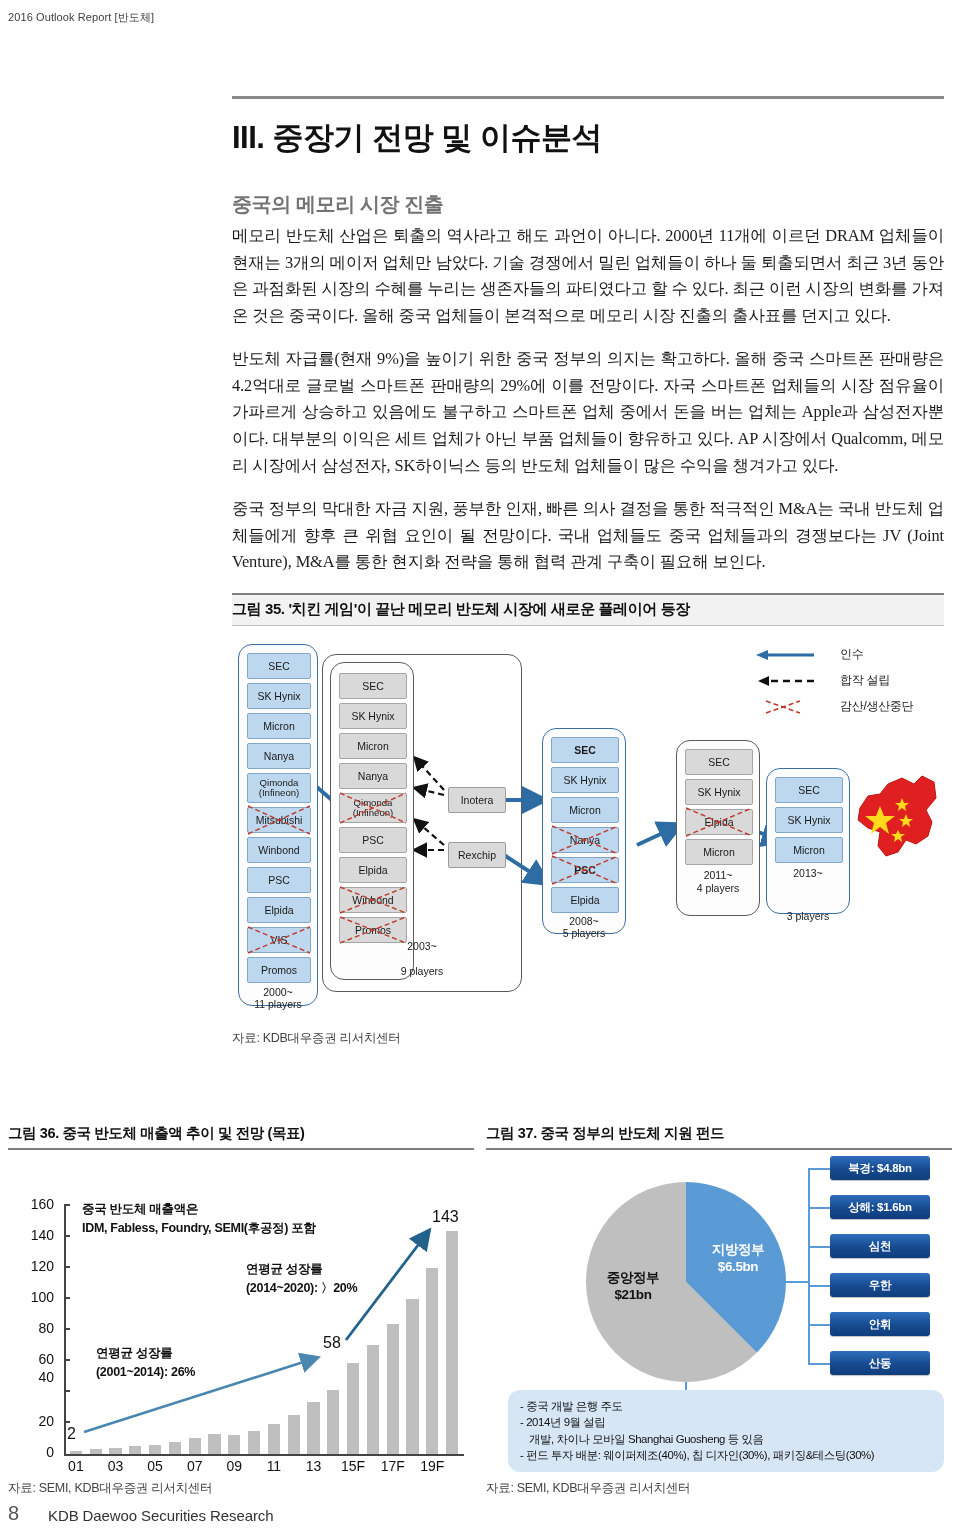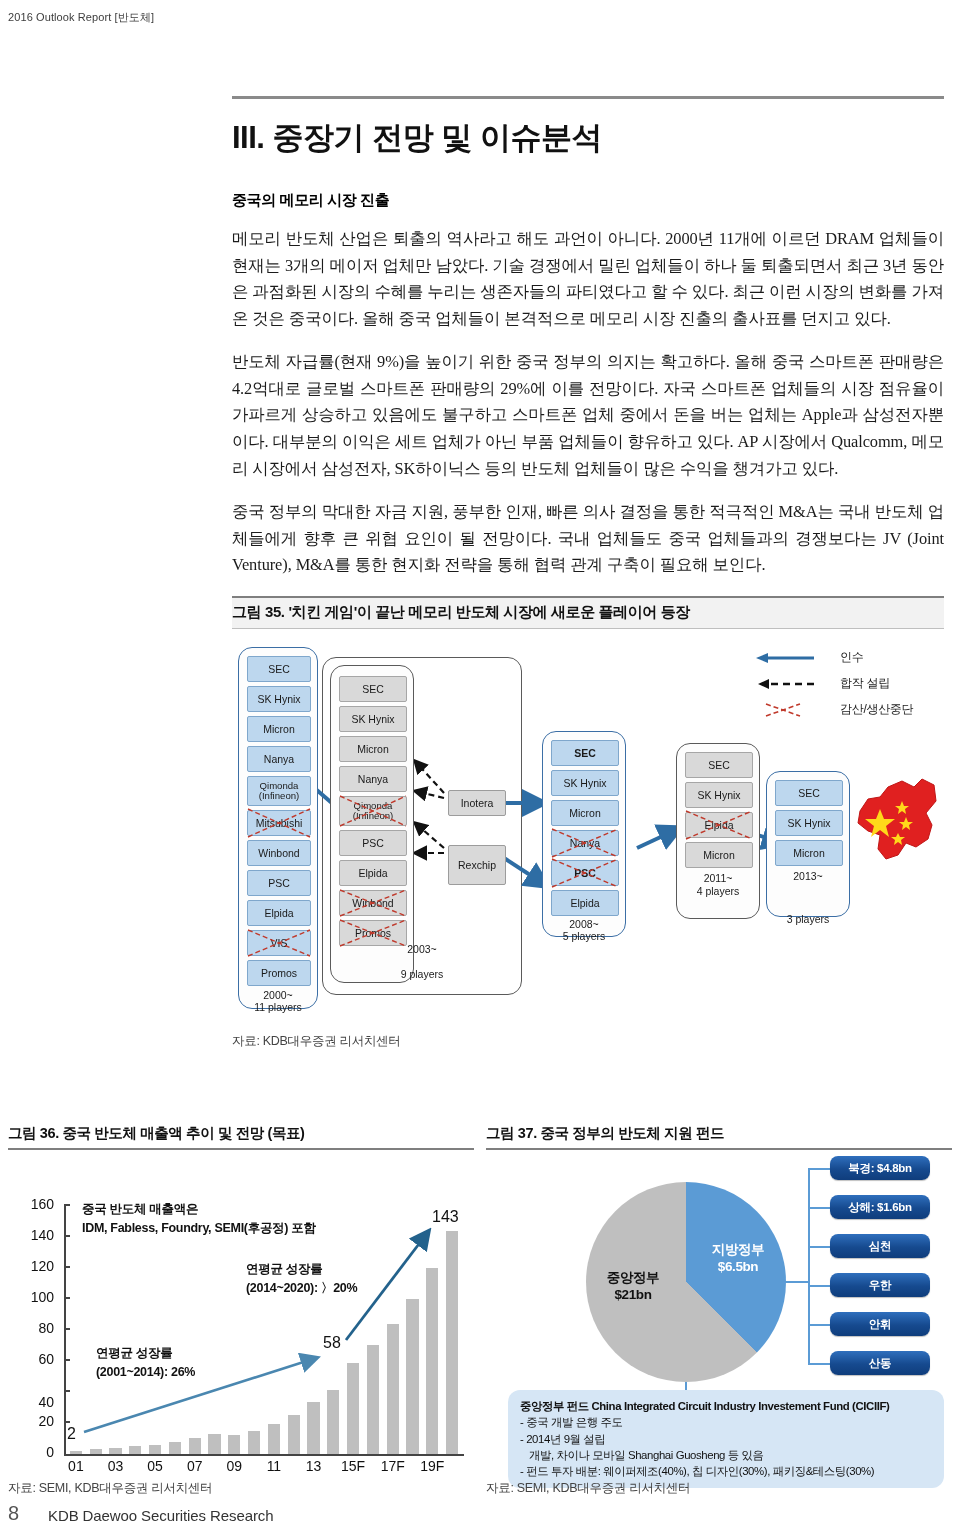--- a/index.html
+++ b/index.html
@@ -21,22 +21,22 @@
 
   
   .content { position:absolute; left:232px; top:96px; width:712px; }
 
   .rule-top { height:3px; background:#8a8a8a; width:712px; }
   .chapter-title {
     font-size:31px; font-weight:700; color:#111; letter-spacing:-.5px;
     margin-top:18px; margin-bottom:32px;
   }
   .section-title {
-    font-size:15px; font-weight:700; color:#000000; letter-spacing:-.4px;
-    margin-bottom:16px;
+    font-size:20px; font-weight:700; color:#737373; letter-spacing:-.4px;
+    margin-bottom:5px;
   }
   p.body {
     font-family:"Liberation Serif","DejaVu Serif",serif;
     font-size:16.4px; line-height:1.62; color:#1b1b1b;
     margin:0 0 17px 0; text-align:justify; letter-spacing:-.1px;
   }
 
   
   .figcap {
     position:relative; font-size:15px; font-weight:700; color:#111;
@@ -103,21 +103,21 @@
   .bar { position:absolute; background:#bfbfbf; }
   .xtick { position:absolute; font-size:14px; color:#111; text-align:center; }
   .anno { position:absolute; font-size:12.5px; font-weight:700; color:#111; line-height:1.5; letter-spacing:-.3px; }
   .dlabel { position:absolute; font-size:16px; color:#111; }
 
   
   .chart37 { position:relative; width:466px; height:330px; }
   .pie { position:absolute; border-radius:50%; }
   .pie-lbl { position:absolute; font-size:13.5px; font-weight:700; text-align:center; line-height:1.25; letter-spacing:-.4px; }
   .province {
-    position:absolute; width:100px; height:24px; border-radius:8px;
+    position:absolute; width:100px; height:24px; border-radius:3px;
     background:linear-gradient(180deg,#2f6fbd 0%,#164a8f 55%,#0f3d7c 100%);
     color:#fff; font-size:11.5px; font-weight:700; letter-spacing:-.3px;
     display:flex; align-items:center; justify-content:center;
     box-shadow:0 1px 1px rgba(0,0,0,.25);
   }
   .conn { position:absolute; background:#5b9bd5; }
   .fundbox {
     position:absolute; left:22px; width:436px; border-radius:12px;
     background:#d6e6f5; padding:8px 12px 9px 12px;
     font-size:11.4px; color:#111; line-height:1.43; letter-spacing:-.4px;
@@ -247,21 +247,21 @@
         <line x1="1" y1="1" x2="67" y2="27" stroke="#c0392b" stroke-width="1.4" stroke-dasharray="5,3"></line>
         <line x1="1" y1="27" x2="67" y2="1" stroke="#c0392b" stroke-width="1.4" stroke-dasharray="5,3"></line>
       </svg>
     </div>
 
     <div class="dg-group" style="left:90px; top:14px; width:200px; height:338px; background:transparent; z-index:-1;"></div>
     <div class="dg-cap" style="left:90px; top:300px; width:200px;">2003~</div>
     <div class="dg-cap" style="left:90px; top:325px; width:200px;">9 players</div>
 
     <div class="solo-box" style="left:216px; top:147px; width:58px; height:26px;">Inotera</div>
-    <div class="solo-box" style="left:216px; top:202px; width:58px; height:40px;">Rexchip</div>
+    <div class="solo-box" style="left:216px; top:202px; width:58px; height:26px;">Rexchip</div>
 
     <div class="dg-group blue" style="left:310px; top:88px; width:84px; height:206px;">
       <div class="dg-box b bold" style="top:8px; width:68px; height:26px;">SEC</div>
       <div class="dg-box b" style="top:38px; width:68px; height:26px;">SK Hynix</div>
       <div class="dg-box b" style="top:68px; width:68px; height:26px;">Micron</div>
       <div class="dg-box b" style="top:98px; width:68px; height:26px;">Nanya</div>
       <svg class="xmark" style="left:8px;top:96px;" width="68" height="30">
         <line x1="1" y1="1" x2="67" y2="29" stroke="#c0392b" stroke-width="1.4" stroke-dasharray="5,3"></line>
         <line x1="1" y1="29" x2="67" y2="1" stroke="#c0392b" stroke-width="1.4" stroke-dasharray="5,3"></line>
       </svg>
@@ -327,21 +327,21 @@
       <div class="ytick" style="left:8px; top:77px;">140</div>
       <div class="ytickmark" style="left:56px; top:85px;"></div>
       <div class="ytick" style="left:8px; top:108px;">120</div>
       <div class="ytickmark" style="left:56px; top:116px;"></div>
       <div class="ytick" style="left:8px; top:139px;">100</div>
       <div class="ytickmark" style="left:56px; top:147px;"></div>
       <div class="ytick" style="left:8px; top:170px;">80</div>
       <div class="ytickmark" style="left:56px; top:178px;"></div>
       <div class="ytick" style="left:8px; top:201px;">60</div>
       <div class="ytickmark" style="left:56px; top:209px;"></div>
-      <div class="ytick" style="left:8px; top:244px;">40</div>
+      <div class="ytick" style="left:8px; top:219px;">40</div>
       <div class="ytickmark" style="left:56px; top:240px;"></div>
       <div class="ytick" style="left:8px; top:263px;">20</div>
       <div class="ytickmark" style="left:56px; top:271px;"></div>
       <div class="ytick" style="left:8px; top:294px;">0</div>
 
       <div id="bars36" style="position:absolute;left:0;top:0;width:466px;height:330px;">
           <div class="bar" title="01: 2" style="left: 61.762px; width: 12.276px; height: 3.125px; top: 300.875px; background: rgb(191, 191, 191);"></div>
           <div class="bar" title="02: 3" style="left: 81.562px; width: 12.276px; height: 4.6875px; top: 299.312px; background: rgb(191, 191, 191);"></div>
           <div class="bar" title="03: 4" style="left: 101.362px; width: 12.276px; height: 6.25px; top: 297.75px; background: rgb(191, 191, 191);"></div>
           <div class="bar" title="04: 5" style="left: 121.162px; width: 12.276px; height: 7.8125px; top: 296.188px; background: rgb(191, 191, 191);"></div>
@@ -438,21 +438,20 @@
       <div class="conn" style="left:199px; top:232px; width:2px; height:28px;"></div>
 
       <div class="province" style="left:344px; top:6px;">북경: $4.8bn</div>
       <div class="province" style="left:344px; top:45px;">상해: $1.6bn</div>
       <div class="province" style="left:344px; top:84px;">심천</div>
       <div class="province" style="left:344px; top:123px;">우한</div>
       <div class="province" style="left:344px; top:162px;">안휘</div>
       <div class="province" style="left:344px; top:201px;">산동</div>
 
       <div class="fundbox" style="top:240px;">
-        <div class="ttl">중앙정부 펀드 China Integrated Circuit Industry Investement Fund (CICIIF)</div>
         <div class="li">- 중국 개발 은행 주도</div>
         <div class="li">- 2014년 9월 설립</div>
         <div class="li li2">개발, 차이나 모바일 Shanghai Guosheng 등 있음</div>
         <div class="li">- 펀드 투자 배분: 웨이퍼제조(40%), 칩 디자인(30%), 패키징&amp;테스팅(30%)</div>
       </div>
     </div>
 
     <div class="src" style="position:absolute; top:356px; left:0;">자료: SEMI, KDB대우증권 리서치센터</div>
   </div>
 </div>

